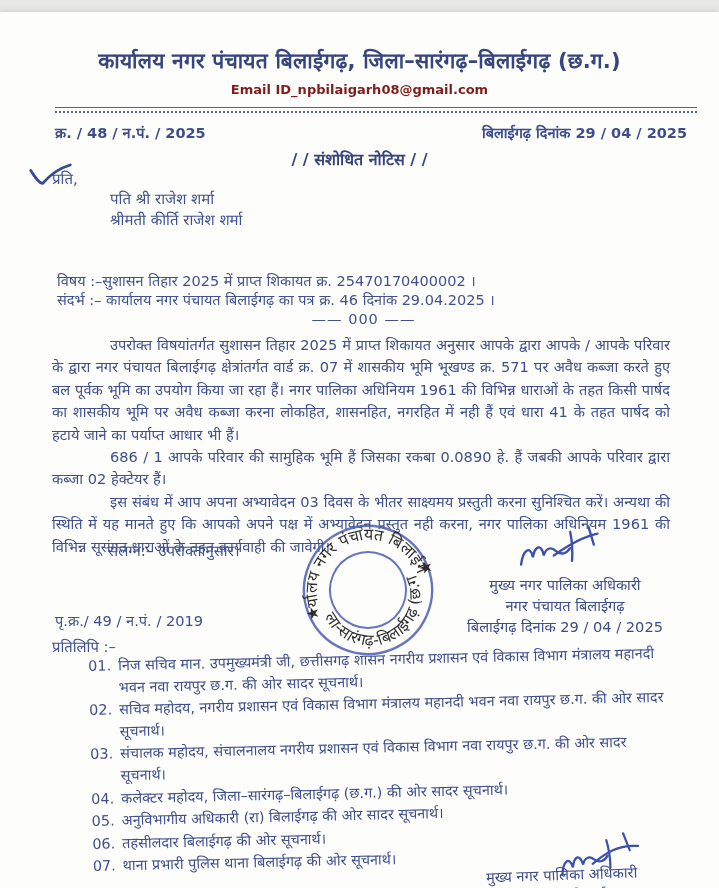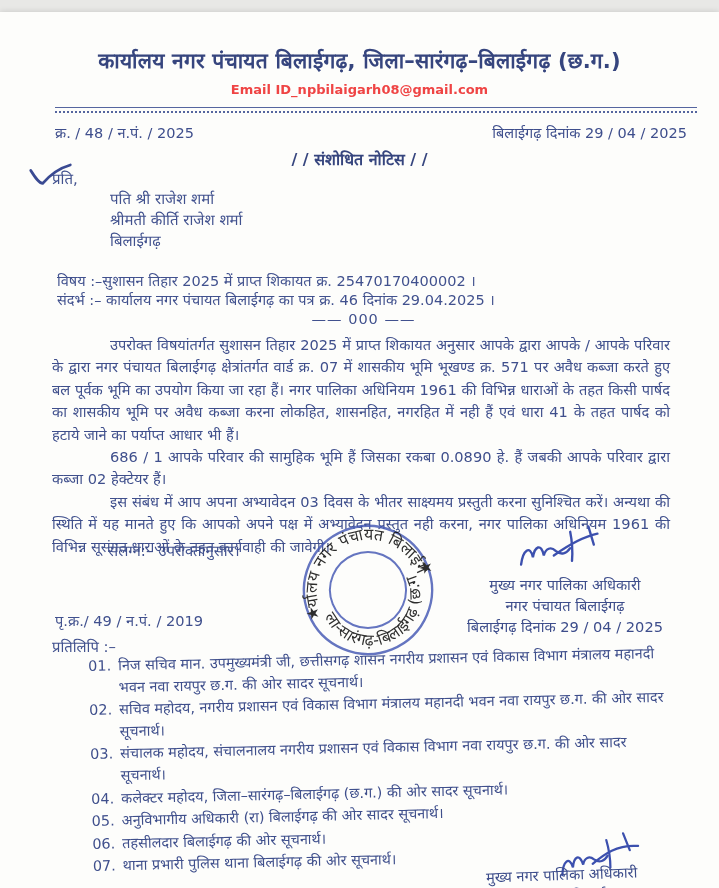--- a/index.html
+++ b/index.html
@@ -10,29 +10,29 @@
     background:#fdfdfb; color:#41518e; overflow:hidden;
     box-shadow:0 0 6px rgba(0,0,0,.15);
     padding-left:44px;
   }
   .hdr-title {
     position:absolute; top:34px; left:0; right:0; text-align:center;
     font-size:21px; font-weight:bold; color:#36457e; letter-spacing:.2px;
   }
   .hdr-email {
     position:absolute; top:70px; left:0; right:0; text-align:center;
-    font-size:13px; font-weight:bold; color:#ef4444;
+    font-size:13px; font-weight:bold; color:#7f1d1d;
   }
   .hdr-rule {
     position:absolute; top:95px; left:55px; right:22px; height:6px;
     border-top:1.5px solid #55659f; border-bottom:2px dotted #55659f;
   }
   .ref-row {
     position:absolute; top:110px; left:55px; right:32px;
-    display:flex; justify-content:space-between; font-size:14.5px; color:#3e4e8c;
+    display:flex; justify-content:space-between; font-size:14.5px; color:#3e4e8c;font-weight:bold;
   }
   .notice-title {
     position:absolute; top:136px; left:0; right:0; text-align:center;
     font-size:16px; font-weight:bold; color:#36457e;
   }
   .salutation { position:absolute; top:156px; left:52px; font-size:15px; }
   .check-icon { position:absolute; top:148px; left:28px; width:46px; height:32px; }
   .address { position:absolute; top:177px; left:110px; font-size:15px; line-height:21px; }
   .subject-line  { position:absolute; top:258px; left:57px; right:40px; font-size:14.5px; }
   .reference-line{ position:absolute; top:277px; left:57px; right:40px; font-size:14.5px; }
@@ -88,21 +88,20 @@
   <div class="notice-title">/ / संशोधित नोटिस / /</div>
 
   <svg class="check-icon" viewBox="0 0 50 32">
     <path d="M3,10 C8,18 12,24 16,24 C22,17 32,8 46,4" fill="none" stroke="#3a4a92" stroke-width="3" stroke-linecap="round"></path>
   </svg>
   <div class="salutation">प्रति,</div>
 
   <div class="address">
     <span class="ink-line">पति श्री राजेश शर्मा</span>
     <span class="ink-line">श्रीमती कीर्ति राजेश शर्मा</span>
-    <span class="ink-line">बिलाईगढ़</span>
   </div>
 
   <div class="subject-line">विषय :–सुशासन तिहार 2025 में प्राप्त शिकायत क्र. 25470170400002 ।</div>
   <div class="reference-line">संदर्भ :– कार्यालय नगर पंचायत बिलाईगढ़ का पत्र क्र. 46 दिनांक 29.04.2025 ।</div>
 
   <div class="divider-000">—— 000 ——</div>
 
   <div class="body-text">
     <p>उपरोक्त विषयांतर्गत सुशासन तिहार 2025 में प्राप्त शिकायत अनुसार आपके द्वारा आपके / आपके परिवार के द्वारा नगर पंचायत बिलाईगढ़ क्षेत्रांतर्गत वार्ड क्र. 07 में शासकीय भूमि भूखण्ड क्र. 571 पर अवैध कब्जा करते हुए बल पूर्वक भूमि का उपयोग किया जा रहा हैं। नगर पालिका अधिनियम 1961 की विभिन्न धाराओं के तहत किसी पार्षद का शासकीय भूमि पर अवैध कब्जा करना लोकहित, शासनहित, नगरहित में नही हैं एवं धारा 41 के तहत पार्षद को हटाये जाने का पर्याप्त आधार भी हैं।</p>
     <p>686 / 1 आपके परिवार की सामुहिक भूमि हैं जिसका रकबा 0.0890 हे. हैं जबकी आपके परिवार द्वारा कब्जा 02 हेक्टेयर हैं।</p>

